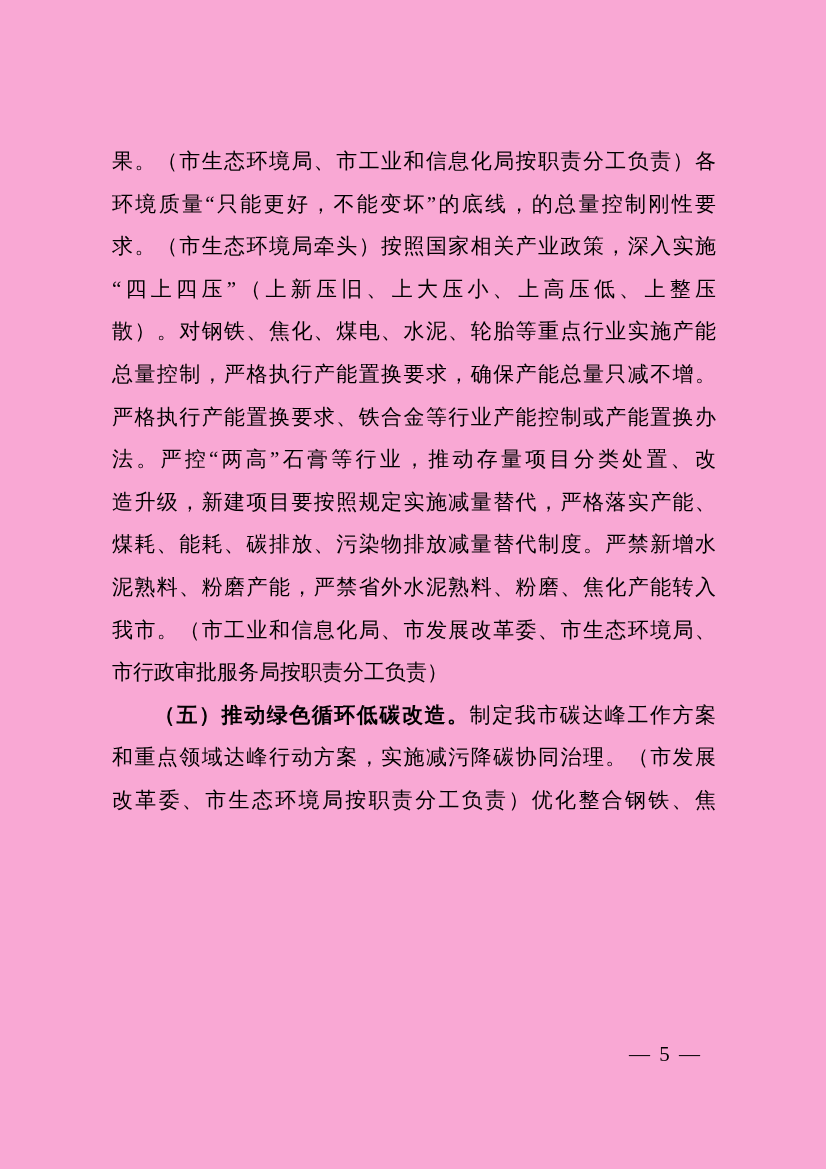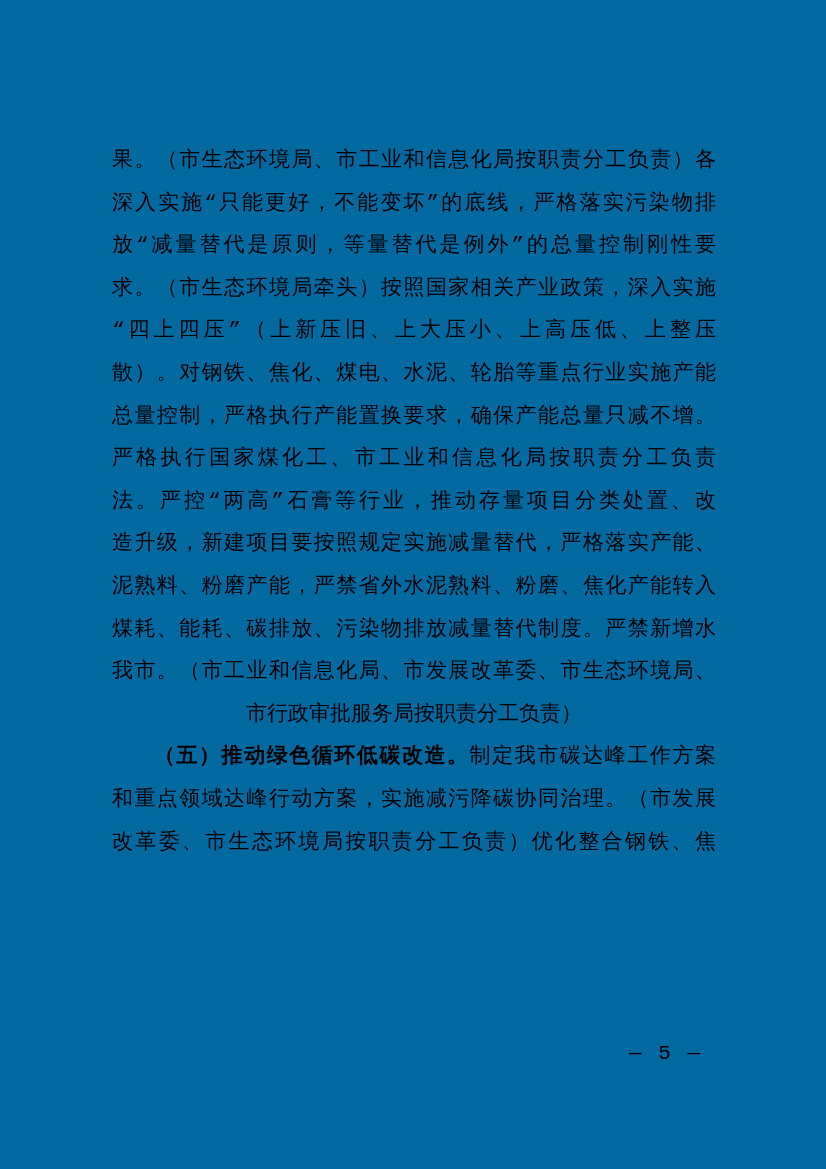--- a/index.html
+++ b/index.html
@@ -11,34 +11,33 @@
     height: 1169px;
     background: #ffffff;
     position: relative;
     overflow: hidden;
     font-family: "Liberation Serif", "DejaVu Serif", serif;
     color: #000000;
   }
   .page {
     position: absolute;
     inset: 0;
-    background: #0369a1;
-    font-family: Liberation Mono, monospace;
+    background: #f9a8d4;
   }
   .doc-body {
     position: absolute;
     left: 112px;
     top: 140px;
     width: 604px;
     font-size: 21px;
     line-height: 42.6px;
   }
   .line {
     height: 42.6px;
-    text-align: center;
+    text-align: left;
   }
   .line.justify {
     text-align: justify;
     text-align-last: justify;
   }
   .line.indent {
     text-indent: 2em;
   }
   .bold {
     font-weight: 700;
@@ -51,31 +50,30 @@
     letter-spacing: 2px;
     color: #000000;
   }
 </style>
 </head>
 <body>
 
 <div class="page">
   <div class="doc-body">
       <div class="line justify"><span>果。（市生态环境局、市工业和信息化局按职责分工负责）各</span></div>
-      <div class="line justify"><span>深入实施“只能更好，不能变坏”的底线，严格落实污染物排</span></div>
-      <div class="line justify"><span>放“减量替代是原则，等量替代是例外”的总量控制刚性要</span></div>
+      <div class="line justify"><span>环境质量“只能更好，不能变坏”的底线，的总量控制刚性要</span></div>
       <div class="line justify"><span>求。（市生态环境局牵头）按照国家相关产业政策，深入实施</span></div>
       <div class="line justify"><span>“四上四压”（上新压旧、上大压小、上高压低、上整压</span></div>
       <div class="line justify"><span>散）。对钢铁、焦化、煤电、水泥、轮胎等重点行业实施产能</span></div>
       <div class="line justify"><span>总量控制，严格执行产能置换要求，确保产能总量只减不增。</span></div>
-      <div class="line justify"><span>严格执行国家煤化工、市工业和信息化局按职责分工负责</span></div>
+      <div class="line justify"><span>严格执行产能置换要求、铁合金等行业产能控制或产能置换办</span></div>
       <div class="line justify"><span>法。严控“两高”石膏等行业，推动存量项目分类处置、改</span></div>
       <div class="line justify"><span>造升级，新建项目要按照规定实施减量替代，严格落实产能、</span></div>
+      <div class="line justify"><span>煤耗、能耗、碳排放、污染物排放减量替代制度。严禁新增水</span></div>
       <div class="line justify"><span>泥熟料、粉磨产能，严禁省外水泥熟料、粉磨、焦化产能转入</span></div>
-      <div class="line justify"><span>煤耗、能耗、碳排放、污染物排放减量替代制度。严禁新增水</span></div>
       <div class="line justify"><span>我市。（市工业和信息化局、市发展改革委、市生态环境局、</span></div>
       <div class="line"><span>市行政审批服务局按职责分工负责）</span></div>
       <div class="line justify indent"><span class="bold">（五）推动绿色循环低碳改造。</span><span>制定我市碳达峰工作方案</span></div>
       <div class="line justify"><span>和重点领域达峰行动方案，实施减污降碳协同治理。（市发展</span></div>
       <div class="line justify"><span>改革委、市生态环境局按职责分工负责）优化整合钢铁、焦</span></div>
     </div>
   <div class="page-number">— 5 —</div>
 </div>
 
 </body></html>

